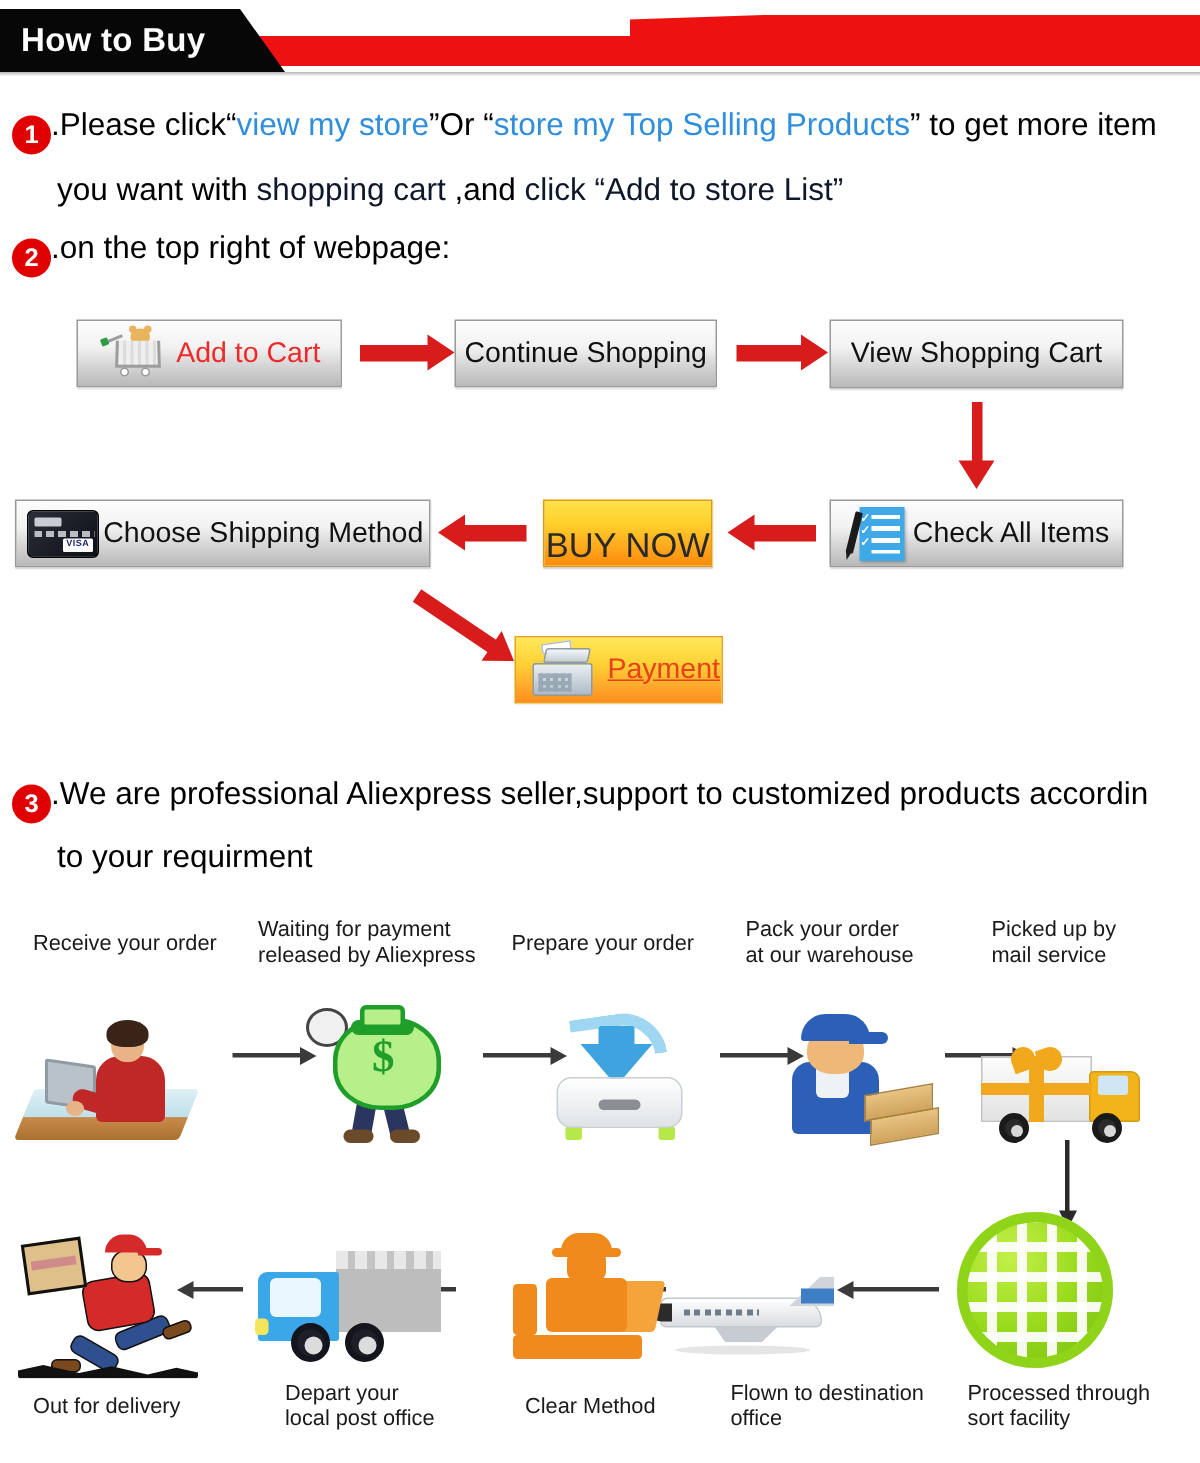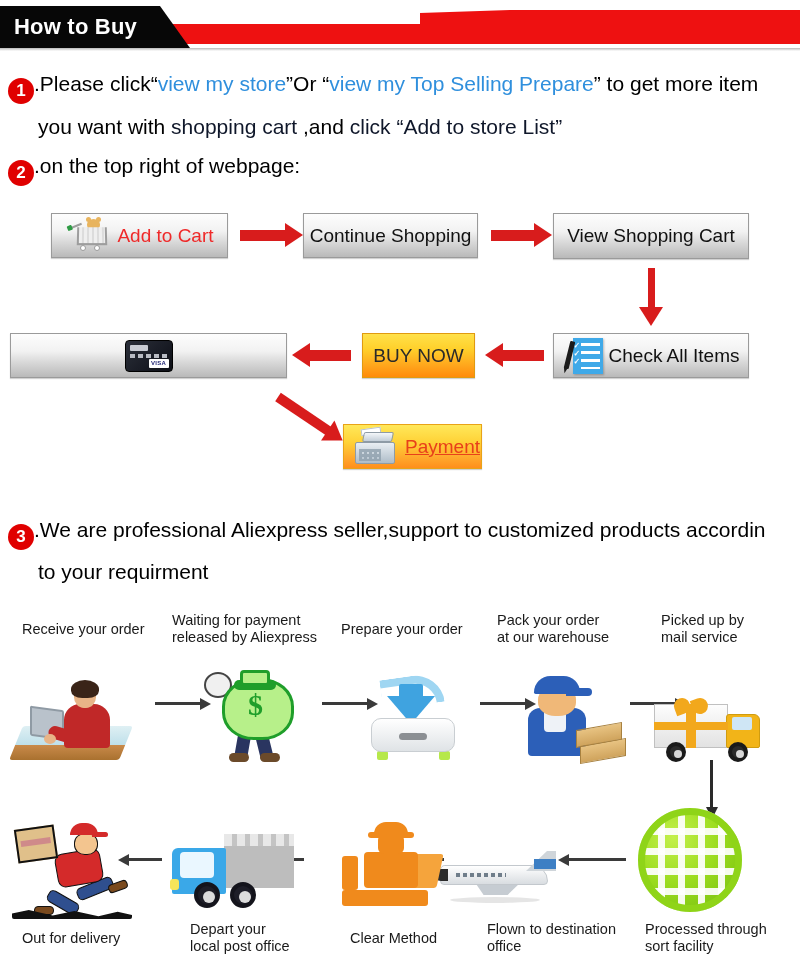--- a/index.html
+++ b/index.html
@@ -61,21 +61,21 @@
     border:1px solid #9a9a9a;
     background:linear-gradient(to bottom, #fdfdfd 0%, #f2f2f2 40%, #d9d9d9 65%, #b9b9b9 100%);
     display:flex; align-items:center; justify-content:center;
     font-size:19px; color:#111;
     box-shadow:0 1px 1px rgba(0,0,0,0.18);
     white-space:nowrap;
   }
   .btn-orange {
     background:linear-gradient(to bottom, #ffe14a 0%, #ffd02b 35%, #ffa41b 75%, #ff8b0a 100%);
     border:1px solid #e09a10;
-    color:#2a2a2a; font-size:19px;
+    color:#2a2a2a; font-size:23px;align-items:flex-end;
   }
   .btn-payment {
     background:linear-gradient(to bottom, #ffe85a 0%, #ffd237 40%, #ffa42a 80%, #ff8f1c 100%);
     border:1px solid #e8a318;
     color:#e8401a; font-size:19px;
   }
   .btn .lbl { display:inline-block; }
 
   
   .ico { display:inline-block; flex:0 0 auto; }
@@ -285,21 +285,21 @@
   <div class="banner-red"></div>
   <div class="banner-red-notch"></div>
   <div class="banner-red-step"></div>
   <div class="banner-black">
     <span class="banner-title">How to Buy</span>
   </div>
   <div class="banner-shadow"></div>
 </div>
 
 <div class="step-line" style="left:8px; top:73px;">
-  <span class="num">1</span><span>.Please click“</span><span class="blue">view my store</span><span>”Or “</span><span class="blue">view my Top Selling Prepare</span><span>” to get more item</span>
+  <span class="num">1</span><span>.Please click“</span><span class="blue">view my store</span><span>”Or “</span><span class="blue">store my Top Selling Products</span><span>” to get more item</span>
 </div>
 
 <div class="step-line" style="left:38px; top:116px;">
   <span>you want with </span><span class="red">shopping cart</span><span> ,and </span><span class="red">click “Add to store List”</span>
 </div>
 
 <div class="step-line" style="left:8px; top:155px;">
   <span class="num">2</span><span>.on the top right of webpage:</span>
 </div>
 
@@ -345,20 +345,21 @@
 </div>
 
 <div class="arrow-l" style="left:309px; top:350px; width:42px;"></div>
 
 <div class="btn" style="left:10px; top:333px; width:277px; height:45px;">
   <span class="ico card-icon">
     <span class="card-stripe"></span>
     <span class="card-digits"></span>
     <span class="card-visa">VISA</span>
   </span>
+  <span class="lbl">Choose Shipping Method</span>
 </div>
 
 <div class="arrow-diag" style="left:278px; top:392px; width:62px; transform:rotate(34deg);"></div>
 
 <div class="btn btn-payment" style="left:343px; top:424px; width:139px; height:45px;text-decoration:underline;">
   <span class="ico reg-icon">
     <span class="reg-slip"></span>
     <span class="reg-top"></span>
     <span class="reg-body"></span>
     <span class="reg-keys"></span>

